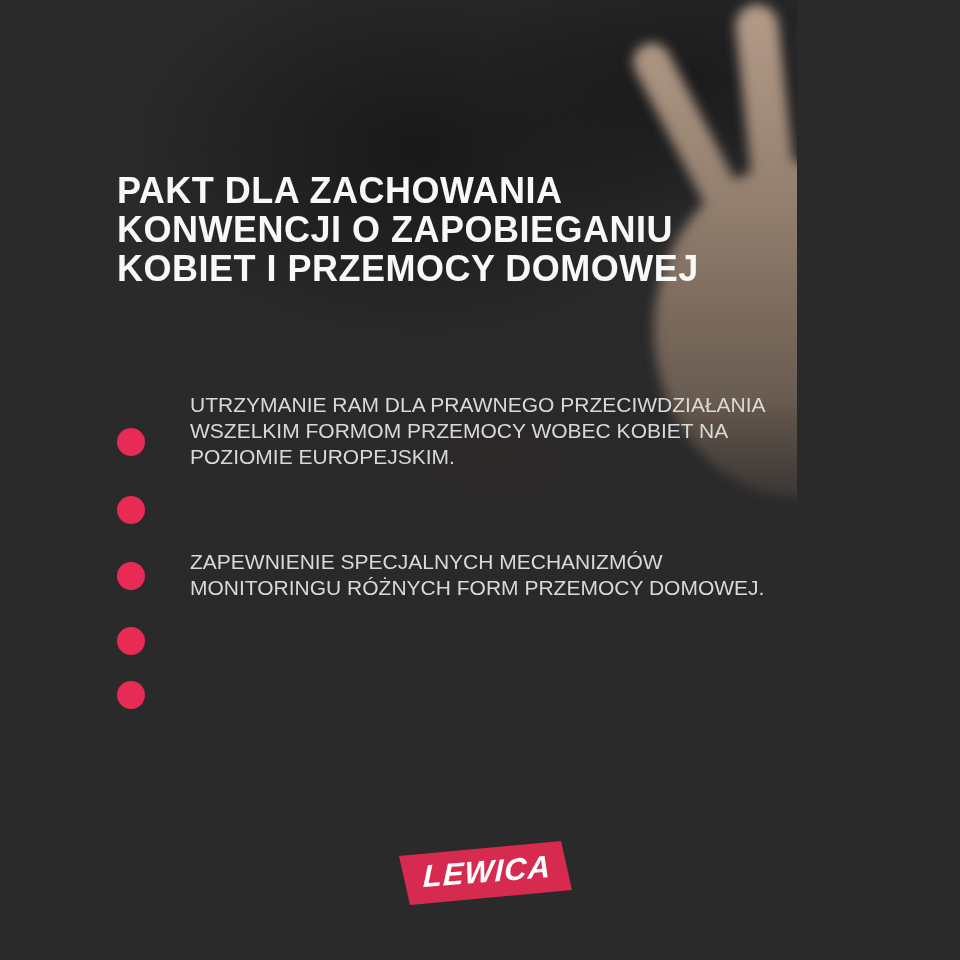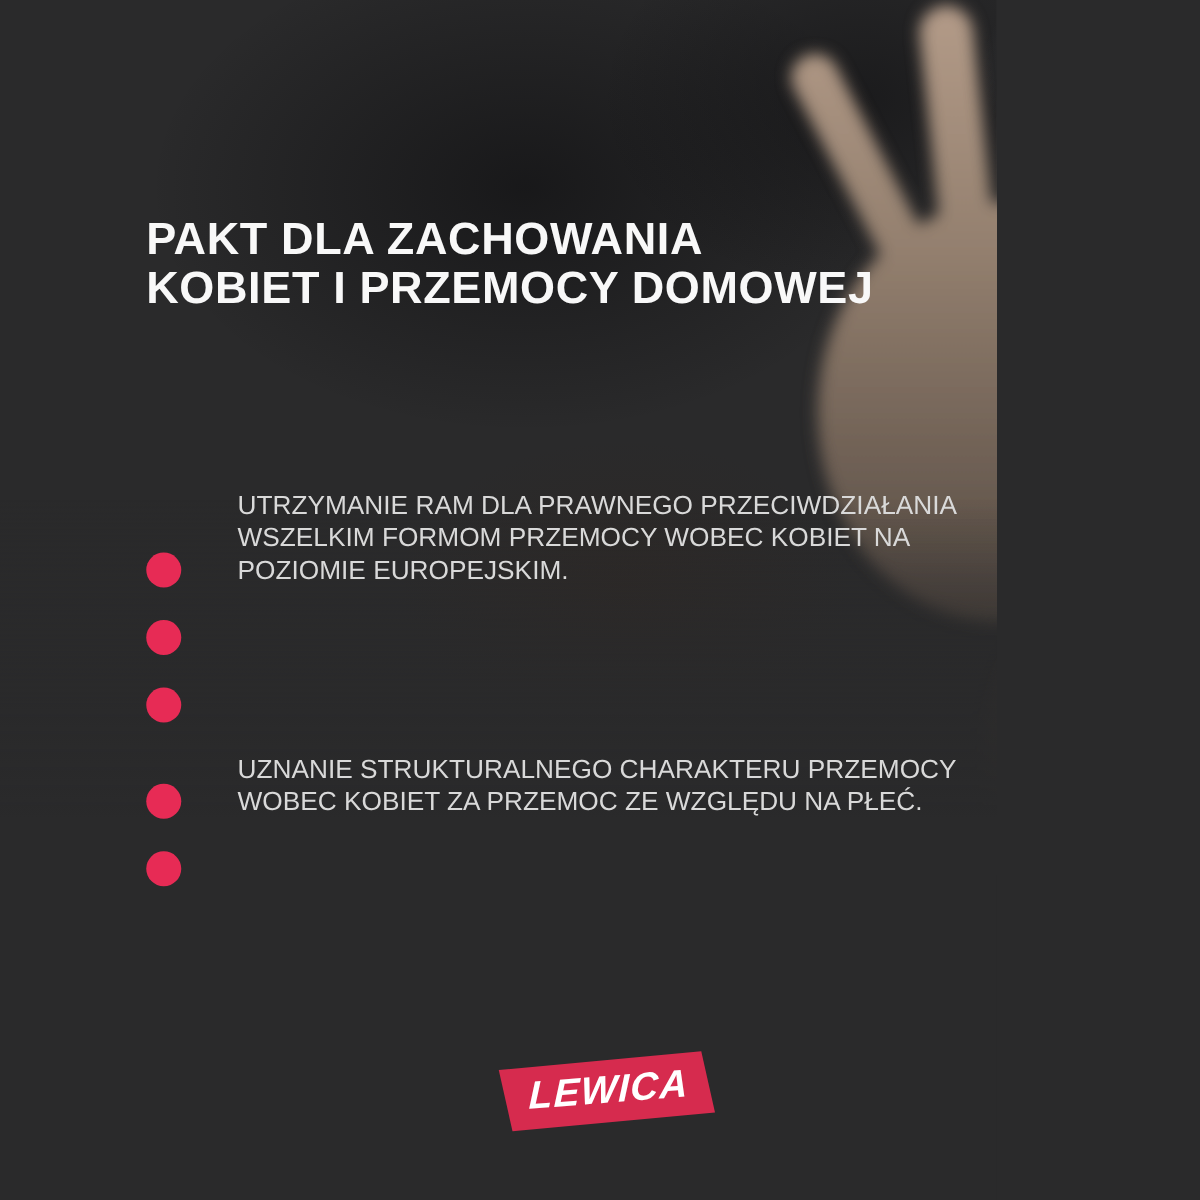--- a/index.html
+++ b/index.html
@@ -35,21 +35,21 @@
     position:absolute; left:117px; top:171px;
     color:#f8f8f8; font-weight:700; font-size:36px; line-height:39px;
     letter-spacing:0.5px; text-transform:uppercase;
   }
 
   
   .bullets {
     position:absolute; left:117px; top:392px;
     margin:0; padding:0; list-style:none;
   }
-  .item { display:flex; align-items:flex-end; margin-bottom:25px; }
+  .item { display:flex; align-items:center; margin-bottom:25px; }
   .dot {
     flex:0 0 28px; width:28px; height:28px; border-radius:50%;
     background:#e72b55; margin-right:45px; margin-top:1px;
   }
   .item:first-child .dot { margin-top:22px; }
   .txt {
     width:595px; color:#d9d9d9;
     font-size:21px; line-height:26px; letter-spacing:0;
     text-transform:uppercase;
   }
@@ -91,37 +91,38 @@
         <line x1="845" y1="57" x2="831" y2="210" stroke="url(#skin)" stroke-width="43" stroke-linecap="round"></line>
         <line x1="936" y1="160" x2="884" y2="250" stroke="url(#skin)" stroke-width="46" stroke-linecap="round"></line>
         <ellipse cx="800" cy="330" rx="146" ry="168" fill="url(#skin)"></ellipse>
       </g>
     </svg>
     <div class="fade-bottom"></div>
   </div>
 
   <div class="title">
     <div>PAKT DLA ZACHOWANIA</div>
+    <div>KONWENCJI O ZAPOBIEGANIU</div>
     <div>KOBIET I PRZEMOCY DOMOWEJ</div>
   </div>
 
   <ul class="bullets">
     <li class="item">
       <span class="dot"></span>
       <span class="txt">UTRZYMANIE RAM DLA PRAWNEGO PRZECIWDZIAŁANIA WSZELKIM FORMOM PRZEMOCY WOBEC KOBIET NA POZIOMIE EUROPEJSKIM.</span>
     </li>
     <li class="item">
       <span class="dot"></span>
     </li>
     <li class="item">
       <span class="dot"></span>
+      <span class="txt">ZAPEWNIENIE SPECJALNYCH MECHANIZMÓW MONITORINGU RÓŻNYCH FORM PRZEMOCY DOMOWEJ.</span>
     </li>
     <li class="item">
       <span class="dot"></span>
-      <span class="txt">UZNANIE STRUKTURALNEGO CHARAKTERU PRZEMOCY WOBEC KOBIET ZA PRZEMOC ZE WZGLĘDU NA PŁEĆ.</span>
     </li>
     <li class="item">
       <span class="dot"></span>
     </li>
   </ul>
 
   <div class="lewica">
     <svg width="184" height="72" viewBox="0 0 184 72" aria-hidden="true">
       <polygon points="4,18 166,3 177,52 15,67" fill="#d62b4e"></polygon>
     </svg>

